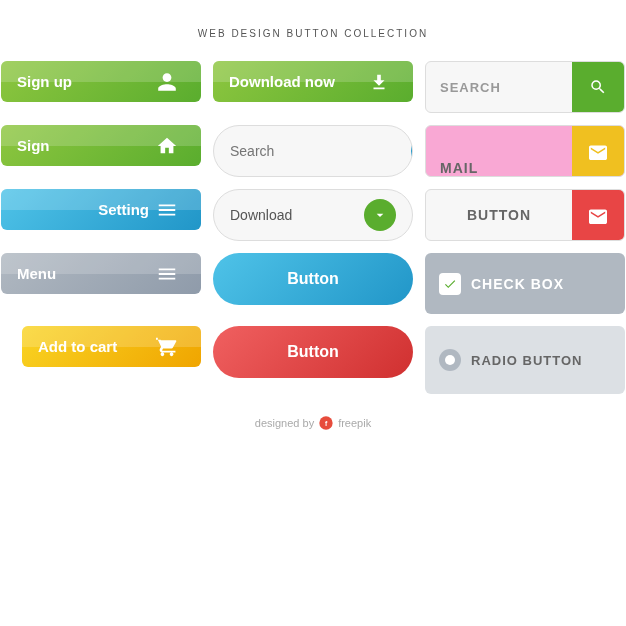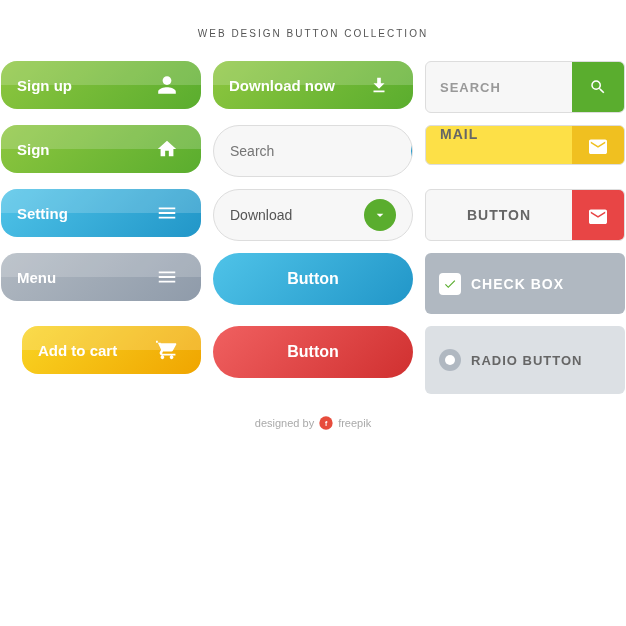--- a/index.html
+++ b/index.html
@@ -22,22 +22,22 @@
       font-weight: 500;
     }
     .grid {
       display: grid;
       grid-template-columns: 200px 200px 200px;
       gap: 12px;
       padding: 0 14px;
     }
     
     .btn {
-      height: 48px;
-      border-radius: 16px;
+      height: 41px;
+      border-radius: 6px;
       border: none;
       cursor: pointer;
       display: flex;
       align-items: center;
       justify-content: space-between;
       padding: 0 16px;
       font-size: 15px;
       font-weight: 600;
       color: #fff;
       position: relative;
@@ -52,20 +52,21 @@
       justify-content: center;
       flex-shrink: 0;
     }
     
     .btn-green {
       background: linear-gradient(135deg, #8dc63f 0%, #5aad2e 100%);
     }
     
     .btn-blue {
       background: linear-gradient(135deg, #4fc3e8 0%, #2196c8 100%);
+      justify-content: flex-end;
     }
     
     .btn-gray {
       background: linear-gradient(135deg, #b0b8c1 0%, #8f9baa 100%);
     }
     
     .btn-yellow {
       background: linear-gradient(135deg, #f9d423 0%, #f0a500 100%);
       margin-left: 21px;
     }
@@ -85,26 +86,26 @@
       background: #5aad2e;
       display: flex;
       align-items: center;
       justify-content: center;
       cursor: pointer;
       border: none;
       flex-shrink: 0;
     }
     
     .mail-bar {
-      height: 40px;
+      height: 52px;
       border-radius: 6px;
       border: 1.5px solid #ddd;
-      background: #fde047;
-      display: flex;
-      align-items: flex-start;
+      background: #f9a8d4;
+      display: flex;
+      align-items: flex-end;
       overflow: hidden;
     }
     .mail-bar .mail-label {
       flex: 1;
       padding: 0 14px;
       font-size: 14px;
       color: #666;
       font-weight: 600;
       letter-spacing: 1px;
     }

